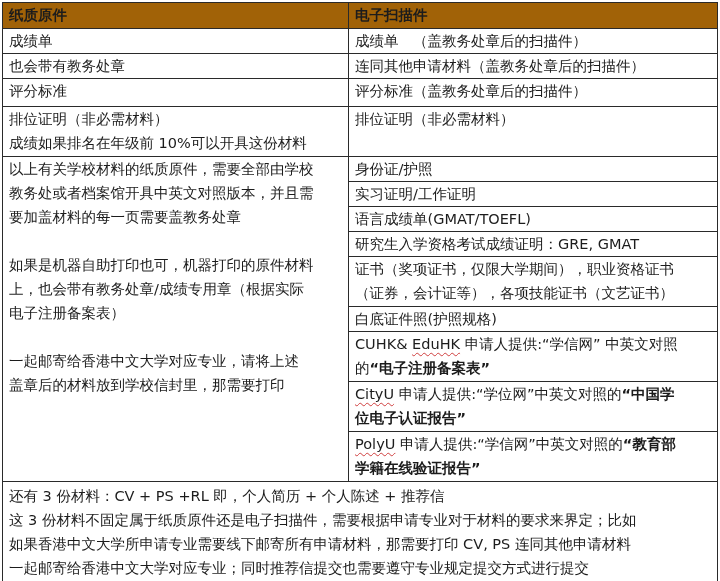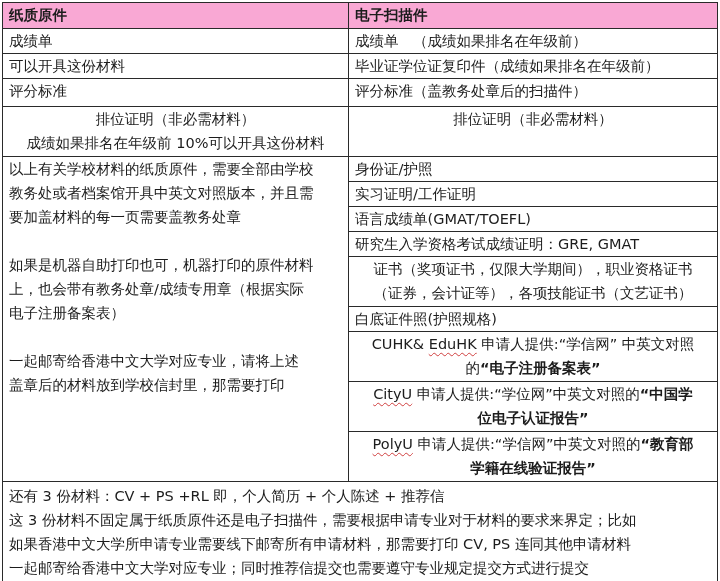--- a/index.html
+++ b/index.html
@@ -17,25 +17,25 @@
     line-height: 24px;
   }
   td, th {
     border: 1.5px solid #2a2a2a;
     padding: 0 6px;
     vertical-align: top;
     text-align: left;
     font-weight: normal;
     overflow: hidden;
   }
-  th { background: #f9a8d4; font-weight: bold; height: 25px; }
+  th { background: #a16207; font-weight: bold; height: 25px; }
   .col-left { width: 346px; }
   .r25 td { height: 24px; margin-top: 48px; }
   .r28 td { height: 27px; margin-left: 30px; }
-  .tall { height: 49px; text-align: center; }
+  .tall { height: 49px; }
   .bold { font-weight: bold; }
   .squiggle { text-decoration: underline wavy #d04040; text-decoration-thickness: 1px; text-underline-offset: 3px; }
   .gap { height: 24px; }
   .footer td { padding: 2px 6px 4px 6px; line-height: 24px; }
   .line { display: block; white-space: nowrap; }
 </style>
 </head>
 <body>
 
 <div class="wrap">
@@ -44,25 +44,25 @@
         <col class="col-left">
         <col>
       </colgroup>
   <tbody>
         <tr>
     <th>纸质原件</th>
     <th>电子扫描件</th>
   </tr>
   <tr class="r25">
     <td>成绩单</td>
-    <td>成绩单　（成绩如果排名在年级前）</td>
+    <td>成绩单　（盖教务处章后的扫描件）</td>
   </tr>
   <tr class="r25">
-    <td>可以开具这份材料</td>
-    <td>毕业证学位证复印件（成绩如果排名在年级前）</td>
+    <td>也会带有教务处章</td>
+    <td>连同其他申请材料（盖教务处章后的扫描件）</td>
   </tr>
   <tr class="r28">
     <td>评分标准</td>
     <td>评分标准（盖教务处章后的扫描件）</td>
   </tr>
   <tr>
     <td class="tall">
       <span class="line">排位证明（非必需材料）</span>
       <span class="line">成绩如果排名在年级前 10%可以开具这份材料</span>
     </td>

